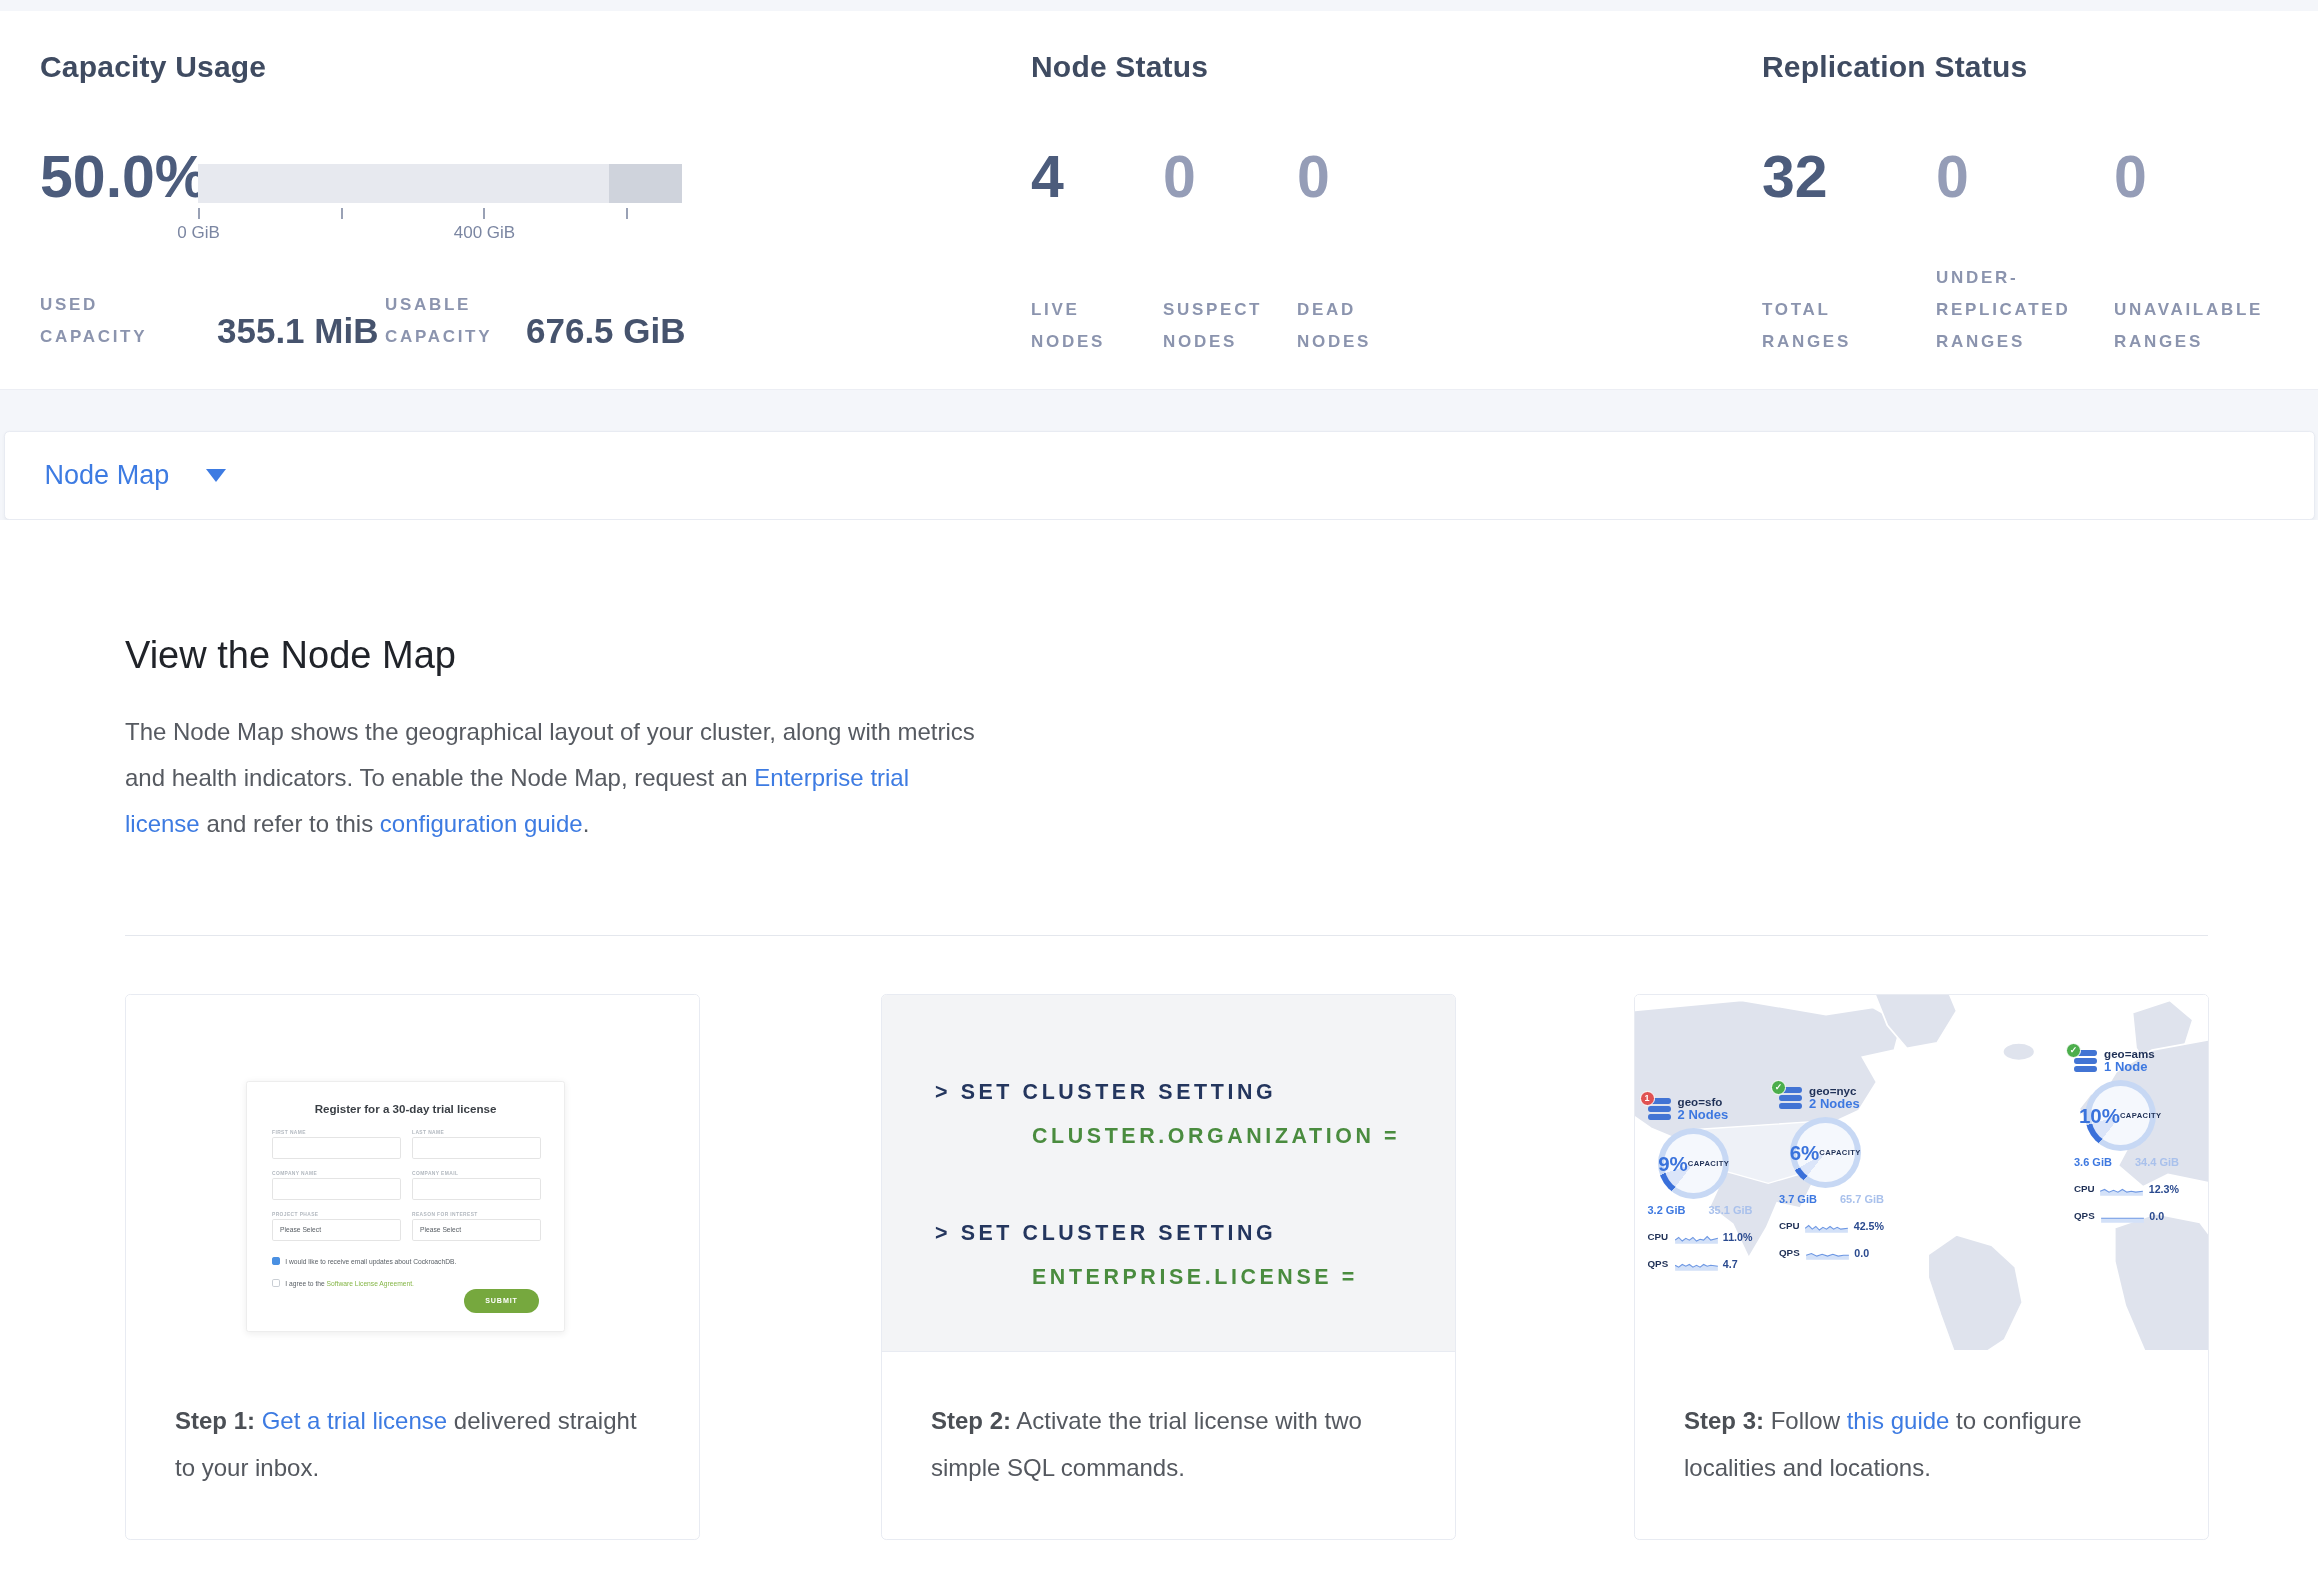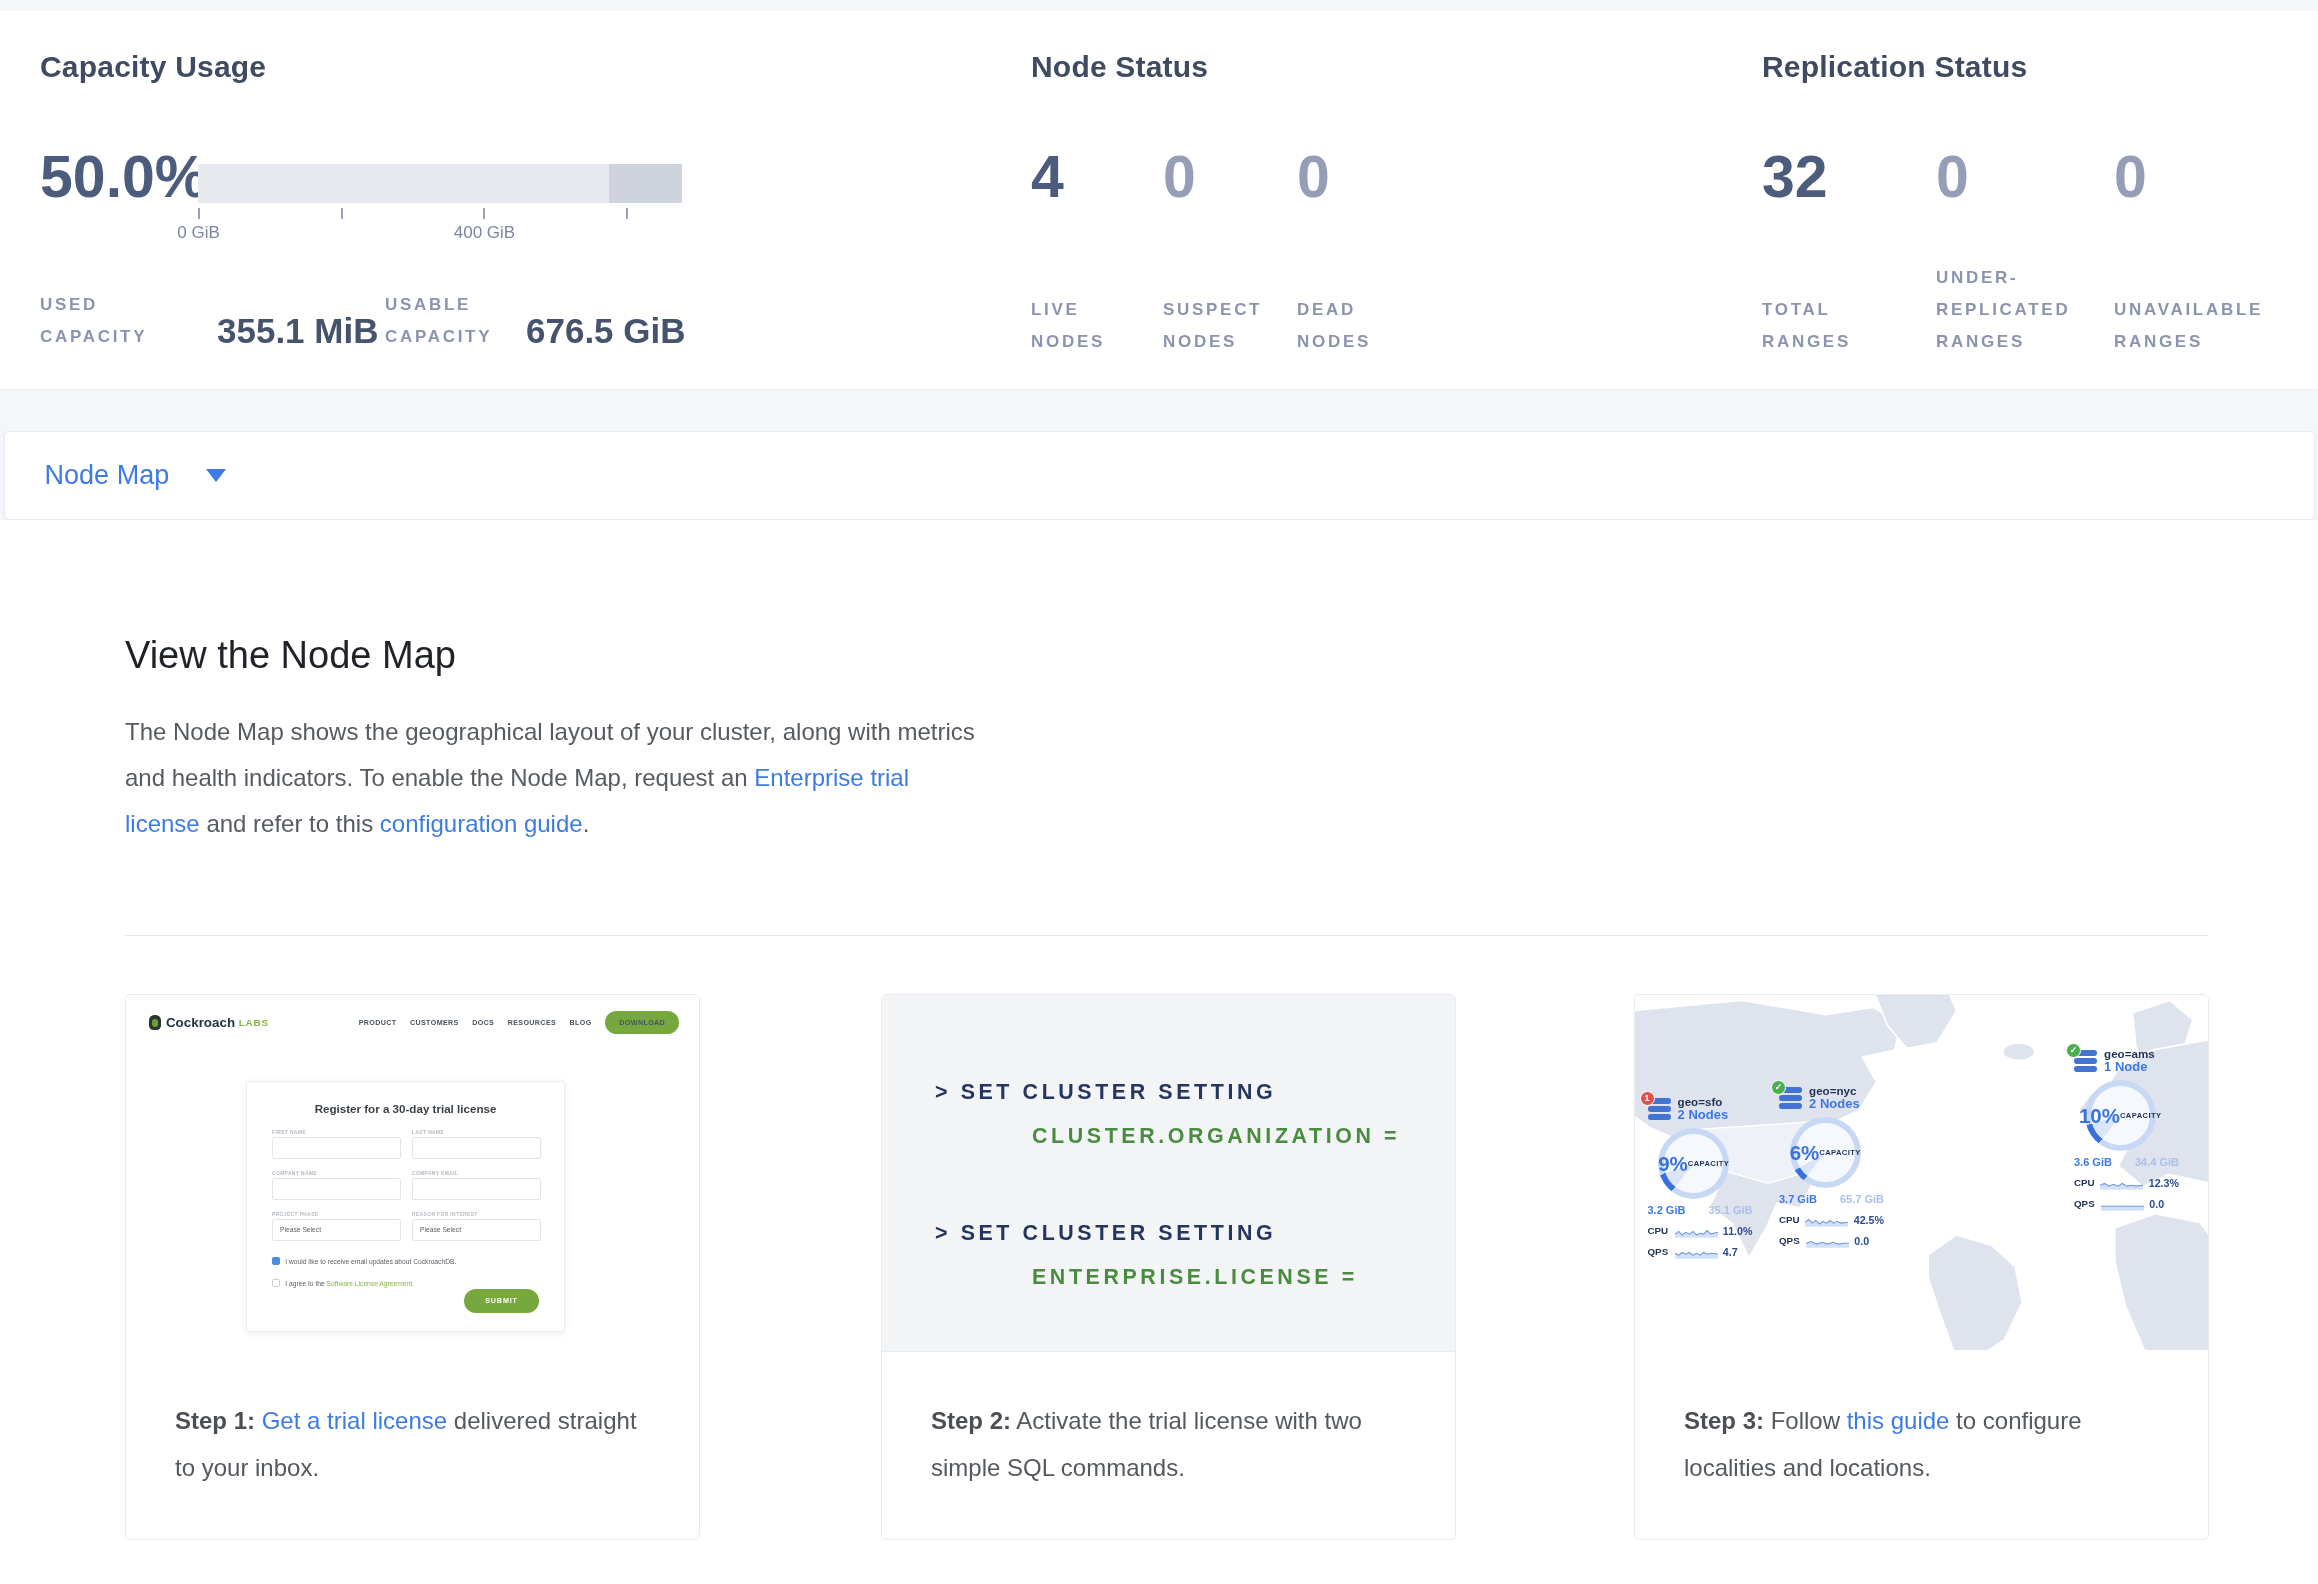--- a/index.html
+++ b/index.html
@@ -83,21 +83,21 @@
   .ring { width:71px; height:71px; border-radius:50%; margin:5.3px 0 0 10.7px; position:relative; }
   .ring-inner { position:absolute; inset:6.2px; border-radius:50%; background:rgba(255,255,255,.82); display:flex; flex-direction:row; align-items:center; justify-content:center;text-align:right; }
   .ring-pct { font-size:20.5px; font-weight:700; color:#3a73dc; line-height:21.4px; }
   .ring-cap { font-size:7.6px; font-weight:700; color:#1f3056; letter-spacing:0.4px; }
   .ring-sfo { background:conic-gradient(from 218deg,#3a70da 0 33deg,#c7d8f4 33deg 360deg); }
   .ring-nyc { background:conic-gradient(from 218deg,#3a70da 0 22deg,#c7d8f4 22deg 360deg); }
   .ring-ams { background:conic-gradient(from 218deg,#3a70da 0 36deg,#c7d8f4 36deg 360deg); }
   .gib-row { display:flex; justify-content:space-between; margin-top:4.5px; font-size:11px; font-weight:700;gap:8px; }
   .gib-used { color:#3d78e0; }
   .gib-total { color:#a9c1ec; }
-  .srow { display:flex; margin-top:9px; }
+  .srow { display:flex; margin-top:15px; }
   .srow .sl { width:27px; font-size:9.8px; font-weight:700; color:#1f3056; }
   .spark { width:43px; height:10.7px; margin-right:5.3px; }
   .srow .sv { font-size:10.7px; font-weight:700; color:#2a4a8f; }
 </style>
 </head>
 <body>
 
 <div class="page">
 
   <div class="summary">
@@ -168,33 +168,20 @@
   <div class="content">
 
     <div class="ent-title">View the Node Map</div>
     <div class="ent-desc"><span>The Node Map shows the geographical layout of your cluster, along with metrics and health indicators. To enable the Node Map, request an </span><a class="lnk">Enterprise trial license</a><span> and refer to this </span><a class="lnk">configuration guide</a><span>.</span></div>
 
     <div class="divider"></div>
 
     <div class="card card1" style="left:125px">
       <div class="card-img">
         <div class="site">
-          <div class="site-head">
-            <span class="bug"></span>
-            <span class="logo-word">Cockroach</span>
-            <span class="logo-labs">LABS</span>
-            <span class="site-nav">
-              <span>PRODUCT</span>
-              <span>CUSTOMERS</span>
-              <span>DOCS</span>
-              <span>RESOURCES</span>
-              <span>BLOG</span>
-              <span class="dl-pill">DOWNLOAD</span>
-            </span>
-          </div>
           <div class="form-card">
             <div class="form-title">Register for a 30-day trial license</div>
             <div class="f-lab" style="left:25px; top:48px">FIRST NAME</div>
             <div class="f-lab" style="left:165px; top:48px">LAST NAME</div>
             <div class="f-in" style="left:25px; top:55px"></div>
             <div class="f-in" style="left:165px; top:55px"></div>
             <div class="f-lab" style="left:25px; top:89px">COMPANY NAME</div>
             <div class="f-lab" style="left:165px; top:89px">COMPANY EMAIL</div>
             <div class="f-in" style="left:25px; top:96px"></div>
             <div class="f-in" style="left:165px; top:96px"></div>

